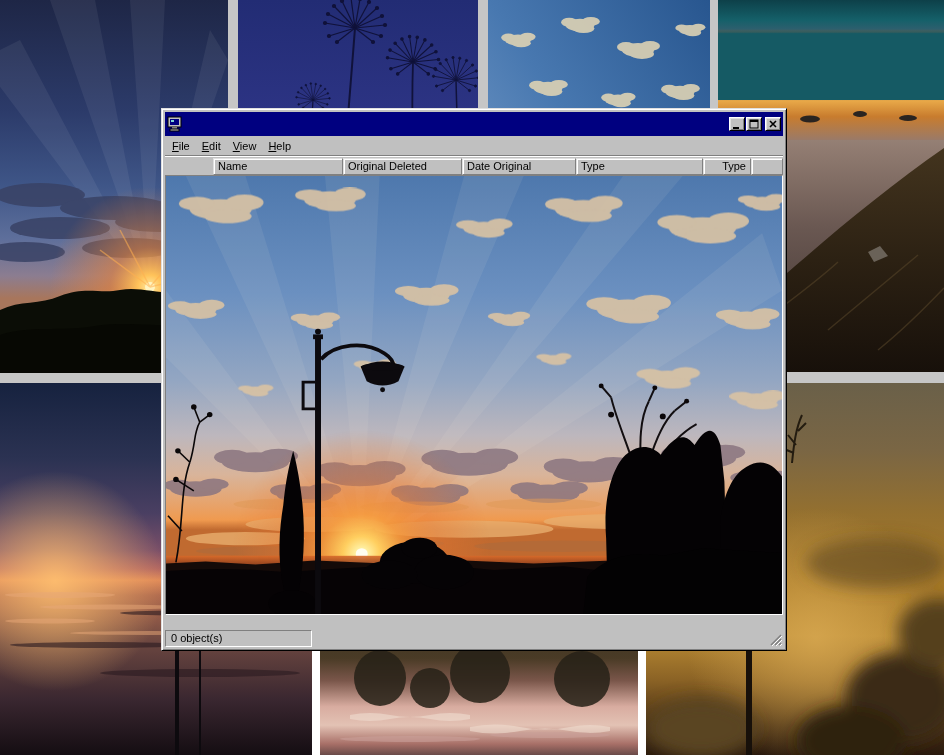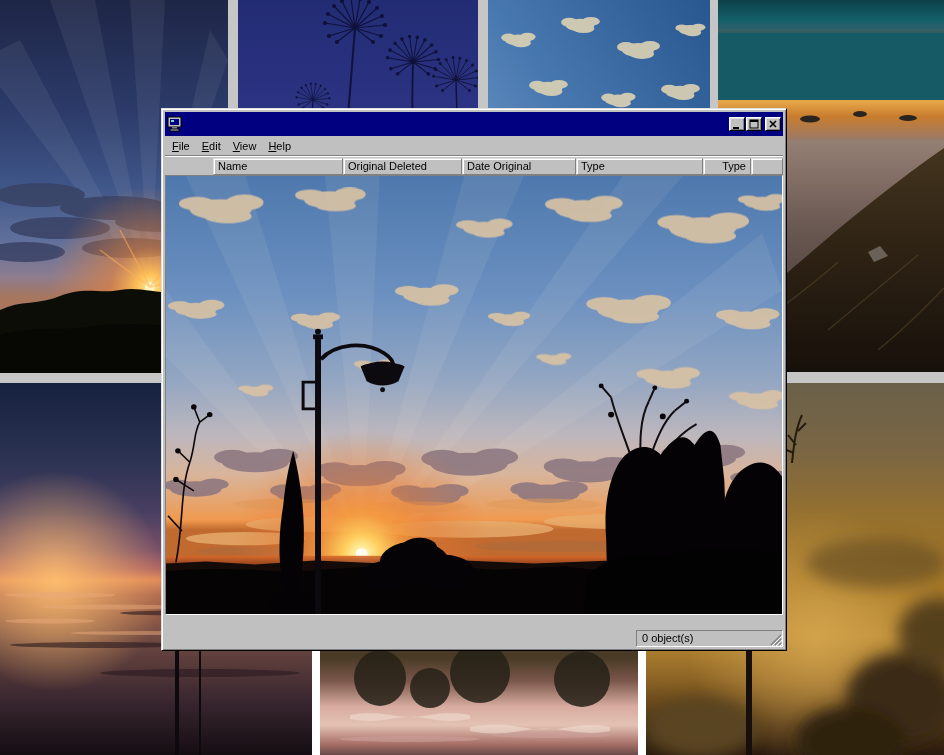--- a/index.html
+++ b/index.html
@@ -33,21 +33,21 @@
   .menu-item{padding:2px 6px;}
   .menu-item u{text-decoration:underline;}
   .headerrow{height:17px;flex:0 0 17px;display:flex;margin-top:2px;font-size:11px;padding-left:48px;}
   .col{box-sizing:border-box;background:#c0c0c0;border:1px solid;border-color:#dfdfdf #808080 #808080 #dfdfdf;
     box-shadow:inset 1px 1px 0 #fff;padding:1px 4px;white-space:nowrap;overflow:hidden;line-height:13px;}
   .c1{width:130px;} .c2{width:119px;} .c3{width:114px;} .c4{width:127px;}
   .c5{width:48px;text-align:right;} .c6{flex:1;}
   .content{flex:1;position:relative;border:1px solid;border-color:#808080 #fff #fff #808080;
     box-shadow:inset 1px 1px 0 #202020;background:#000;overflow:hidden;}
   .content svg{display:block;width:100%;height:100%;}
-  .statusbar{height:17px;flex:0 0 17px;margin-top:15px;display:flex;gap:2px;font-size:11px;position:relative;justify-content:flex-end;}
+  .statusbar{height:17px;flex:0 0 17px;margin-top:15px;display:flex;gap:2px;font-size:11px;position:relative;}
   .panel{box-sizing:border-box;border:1px solid;border-color:#808080 #fff #fff #808080;padding:1px 5px;line-height:13px;
     white-space:nowrap;overflow:hidden;background:#c0c0c0;}
   .p1{width:147px;} .p2{flex:1;}
   .grip{position:absolute;right:1px;bottom:1px;width:13px;height:13px;}
 </style>
 </head>
 <body>
 
 <div class="desktop">
 

